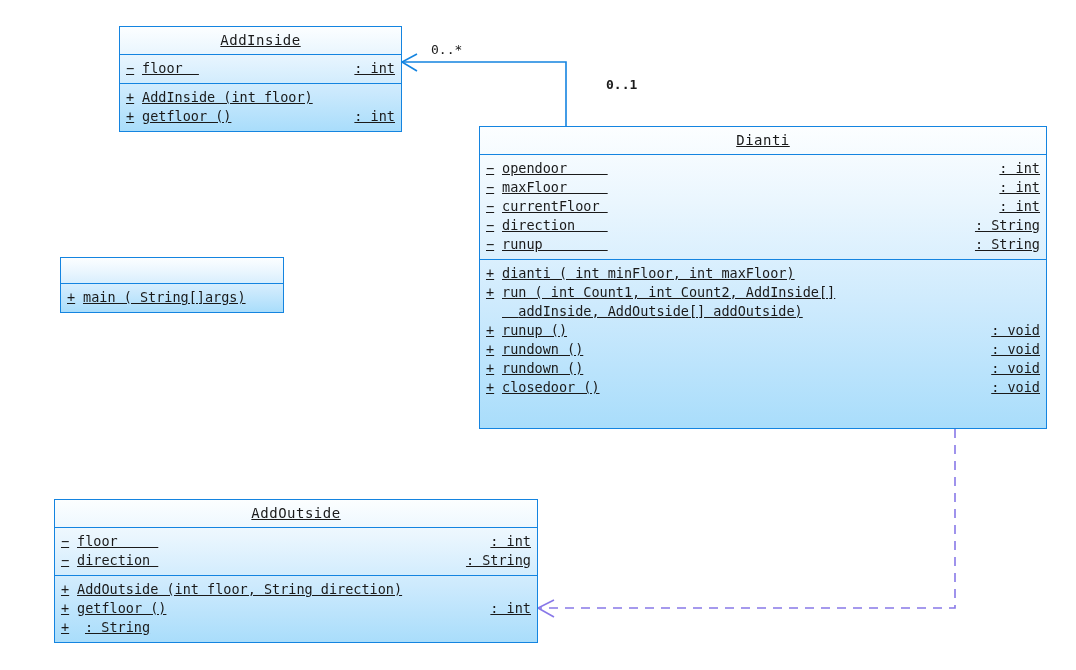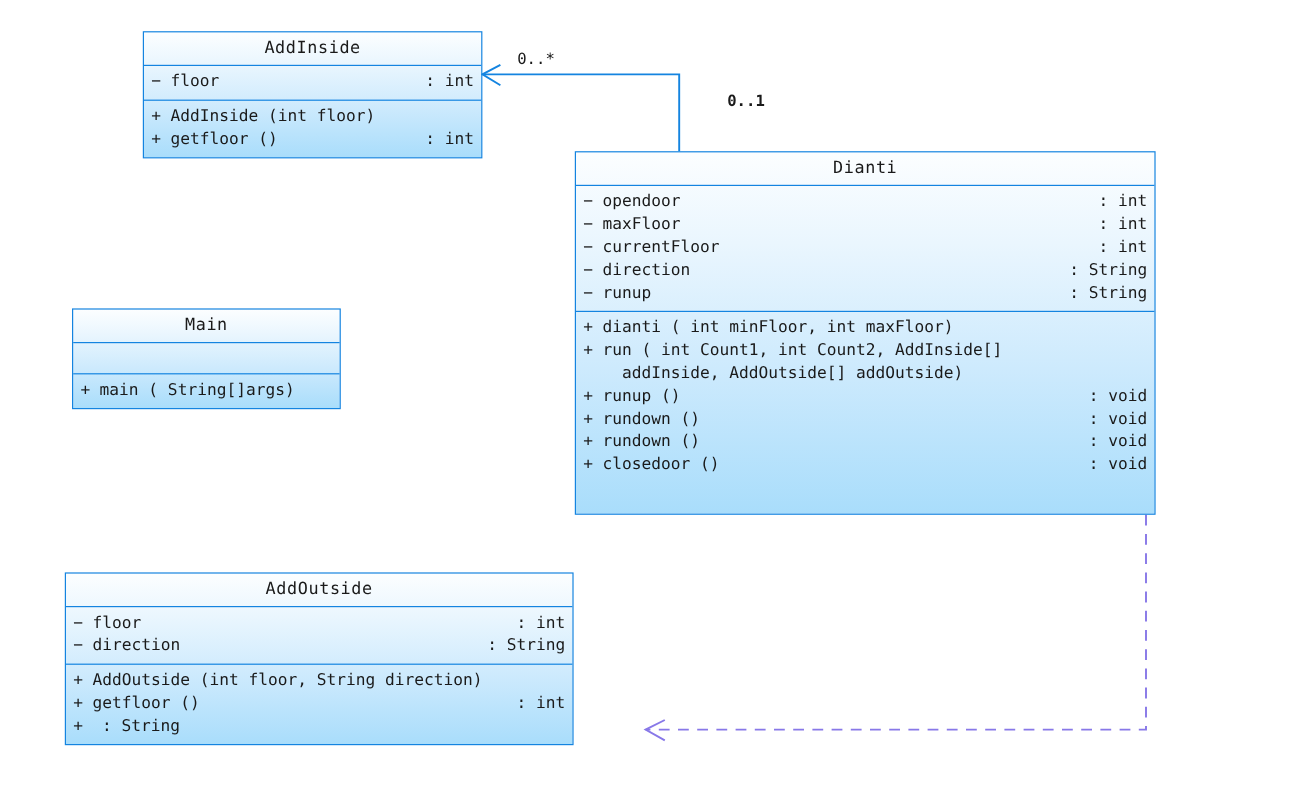--- a/index.html
+++ b/index.html
@@ -17,20 +17,21 @@
     font-family: "DejaVu Sans Mono", "Liberation Mono", monospace;
   }
 
   
   .uml-class {
     position: absolute;
     box-sizing: border-box;
     border: 1px solid #1484e0;
     background: linear-gradient(to bottom, #fcfeff 0%, #eaf6fe 25%, #cdeafd 60%, #a9ddfb 100%);
     color: #1a1a1a;
+    text-decoration: underline;
   }
   .uml-title {
     box-sizing: border-box;
     text-align: center;
     font-size: 14px;
     line-height: 16px;
     padding: 5px 4px 6px 4px;
     border-bottom: 1px solid #1484e0;
     letter-spacing: 0.5px;
     white-space: nowrap;
@@ -125,32 +126,31 @@
       </div>
       <div class="uml-row">
         <span class="uml-vis">+</span>
         <span class="uml-name">getfloor ()</span>
         <span class="uml-type">: int</span>
       </div>
     </div>
   </div>
 
   <div class="uml-class" style="left:60px; top:257px; width:224px;">
-    <div class="uml-title">Main</div>
     <div class="uml-section empty"></div>
     <div class="uml-section">
       <div class="uml-row">
         <span class="uml-vis">+</span>
         <span class="uml-name">main ( String[]args)</span>
         <span class="uml-type"></span>
       </div>
     </div>
   </div>
 
-  <div class="uml-class" style="left:479px; top:126px; width:484px; height:303px;">
+  <div class="uml-class" style="left:479px; top:126px; width:568px; height:303px;">
     <div class="uml-title">Dianti</div>
     <div class="uml-section">
       <div class="uml-row">
         <span class="uml-vis">−</span>
         <span class="uml-name">opendoor     </span>
         <span class="uml-type">: int</span>
       </div>
       <div class="uml-row">
         <span class="uml-vis">−</span>
         <span class="uml-name">maxFloor     </span>
@@ -200,21 +200,21 @@
         <span class="uml-type">: void</span>
       </div>
       <div class="uml-row">
         <span class="uml-vis">+</span>
         <span class="uml-name">closedoor ()</span>
         <span class="uml-type">: void</span>
       </div>
     </div>
   </div>
 
-  <div class="uml-class" style="left:54px; top:477px; width:424px;">
+  <div class="uml-class" style="left:54px; top:499px; width:484px;">
     <div class="uml-title">AddOutside</div>
     <div class="uml-section">
       <div class="uml-row">
         <span class="uml-vis">−</span>
         <span class="uml-name">floor     </span>
         <span class="uml-type">: int</span>
       </div>
       <div class="uml-row">
         <span class="uml-vis">−</span>
         <span class="uml-name">direction </span>

